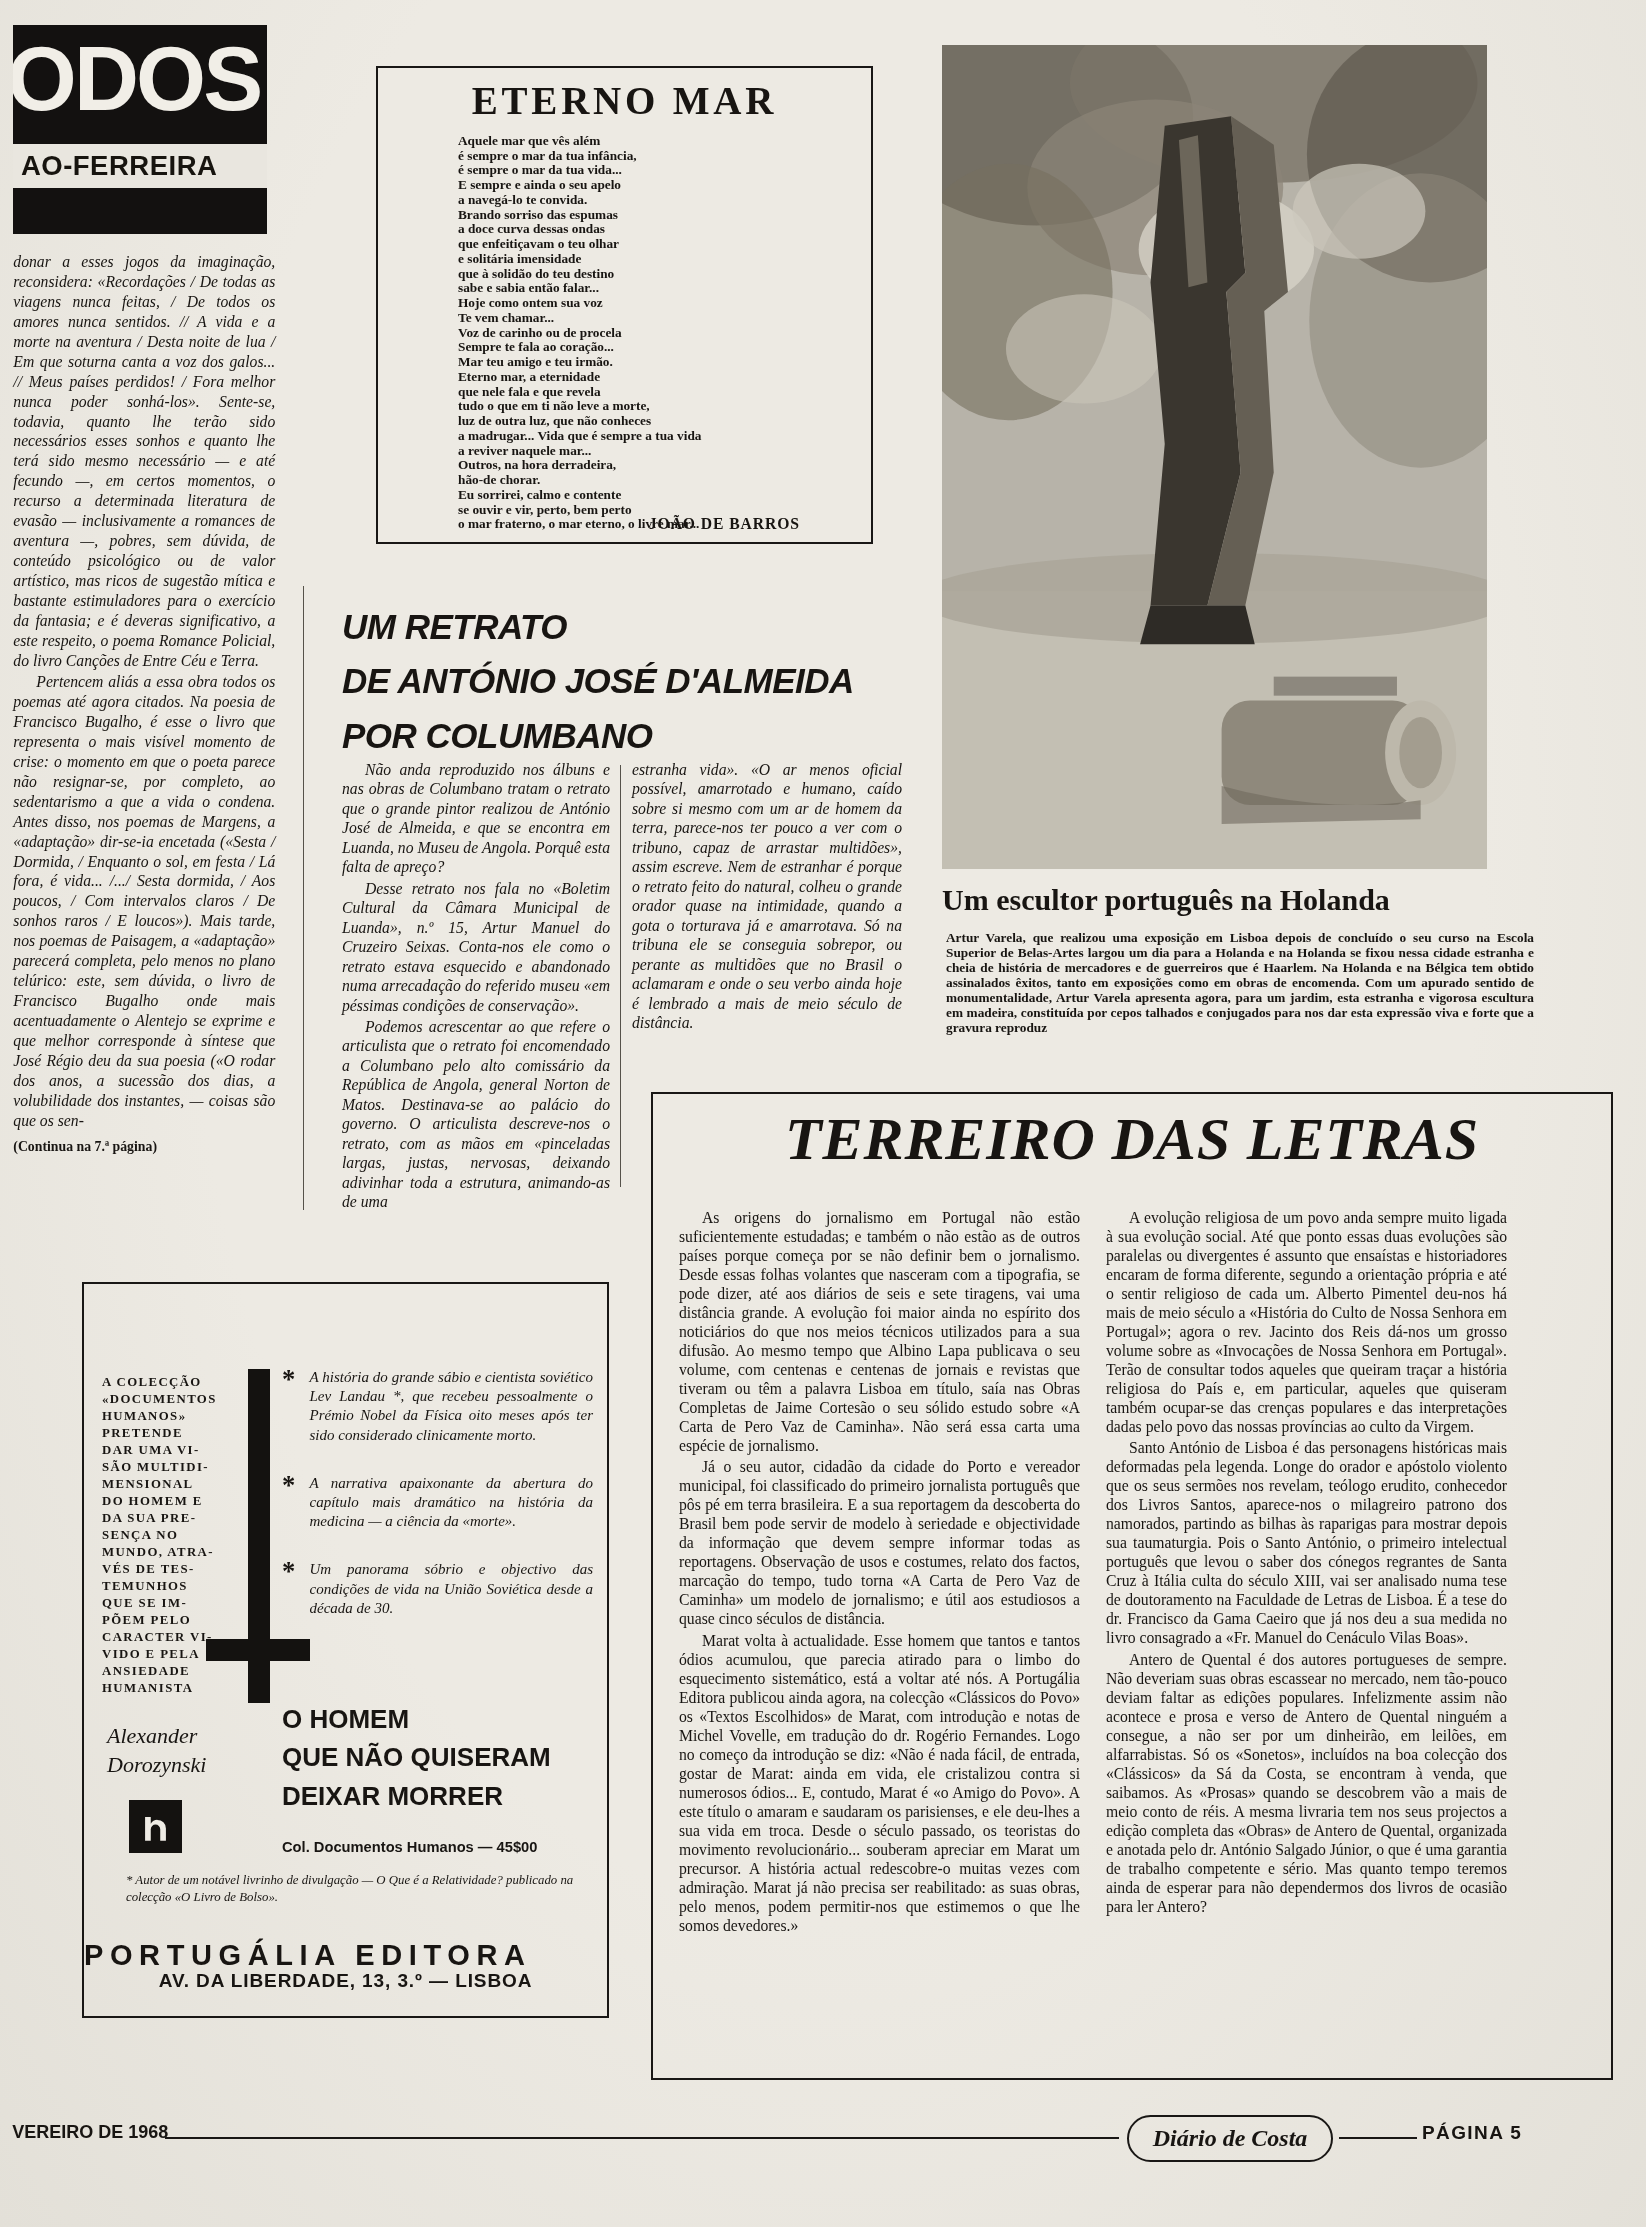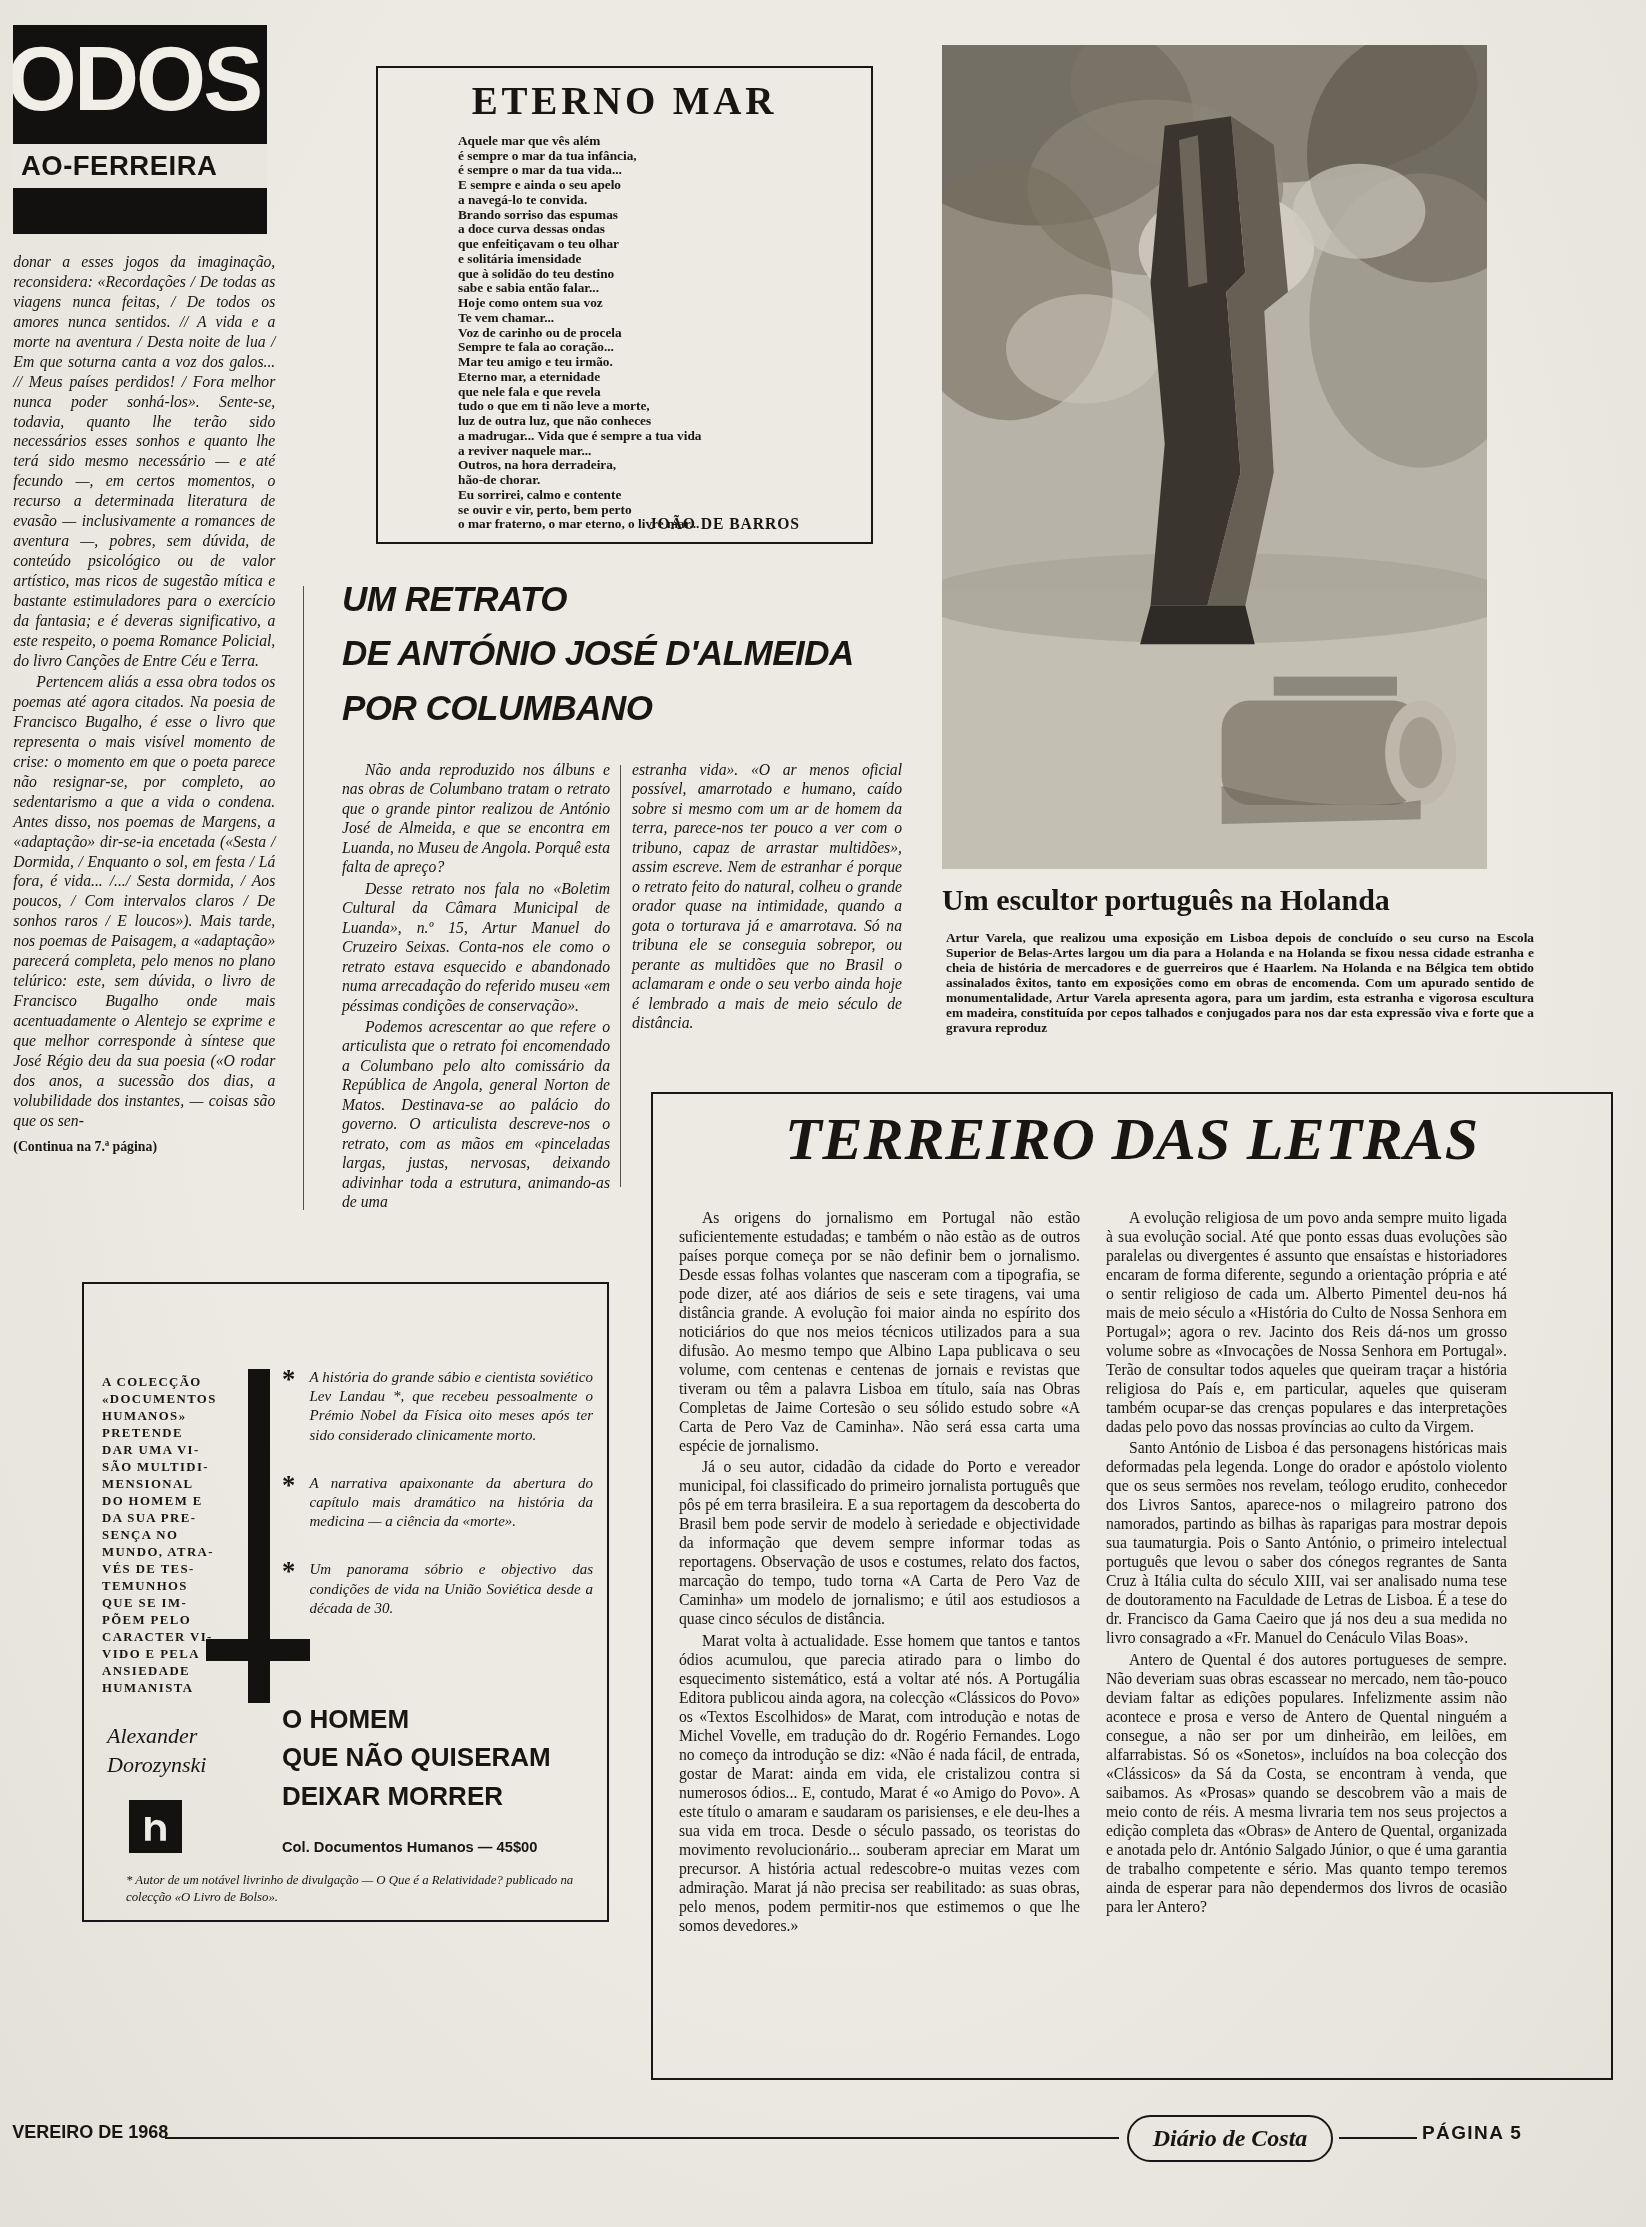--- a/index.html
+++ b/index.html
@@ -27,21 +27,21 @@
   .left-col p.ind { text-indent:23px; margin-top:1.4px; }
   .cont { font-style:normal !important; font-weight:bold; font-size:13.8px !important; margin-top:7.6px !important; }
 
   
   .poem-box { left:376px; top:66px; width:497px; height:478px; border:2.4px solid #191715; box-sizing:border-box; overflow:hidden; }
   .poem-title { text-align:center; font-weight:bold; font-size:39px; letter-spacing:3.8px; margin-top:9.5px; }
   .poem-body { margin:11.4px 0 0 80px; font-weight:bold; font-size:13.3px; line-height:1.11; }
   .poem-author { position:absolute; right:71px; bottom:9.5px; font-weight:bold; font-size:15.7px; letter-spacing:0.9px; }
 
   
-  .retrato-headline { left:342px; top:572px; width:567px; font-family:"Liberation Sans", sans-serif;
+  .retrato-headline { left:342px; top:600px; width:567px; font-family:"Liberation Sans", sans-serif;
                       font-weight:bold; font-style:italic; font-size:35px; line-height:1.55; letter-spacing:-0.5px; }
   .retrato-col { font-size:15.7px; font-style:italic; line-height:1.24; text-align:justify; }
   .retrato-col p { margin:0 0 1.9px 0; text-indent:23px; }
   .retrato-col p.noind { text-indent:0; }
   .rc1 { left:342px; top:760px; width:268px; }
   .rc2 { left:632px; top:760px; width:270px; }
   .vrule { position:absolute; width:1.4px; background:#56524a; }
 
   
   .photo { left:942px; top:45px; width:545px; height:824px; }
@@ -50,21 +50,21 @@
   .escultor-caption { left:946px; top:930px; width:588px; font-weight:bold; font-size:13.3px; line-height:1.13; text-align:justify; }
 
   
   .terreiro-box { left:651px; top:1092px; width:962px; height:988px; border:2.4px solid #191715; box-sizing:border-box; overflow:hidden; }
   .terreiro-title { text-align:center; margin-top:11.4px; font-weight:bold; font-style:italic; font-size:60px; letter-spacing:0.9px; }
   .t-col { position:absolute; top:114px; width:401px; font-size:15.7px; line-height:1.21; text-align:justify; }
   .t-col p { margin:0 0 2.4px 0; text-indent:23px; }
   .t1 { left:26px; } .t2 { left:453px; }
 
   
-  .ad-box { left:82px; top:1282px; width:527px; height:640px; border:2.4px solid #191715; box-sizing:border-box; overflow:hidden; }
+  .ad-box { left:82px; top:1282px; width:527px; height:736px; border:2.4px solid #191715; box-sizing:border-box; overflow:hidden; }
   .ad-intro { position:absolute; left:18px; top:90px; width:140px; font-weight:bold; font-size:12.8px;
               letter-spacing:1.4px; line-height:17px; }
   .ad-cross-v { position:absolute; left:164px; top:85px; width:22px; height:334px; background:#141210; }
   .ad-cross-h { position:absolute; left:122px; top:355px; width:104px; height:22px; background:#141210; }
   .ad-bullets { position:absolute; left:198px; top:84px; width:311px; }
   .bullet { display:flex; margin-bottom:29px; }
   .bullet .ast { flex:none; width:27.5px; font-size:26.6px; font-weight:bold; line-height:0.9; font-style:normal; }
   .bullet p { margin:0; font-style:italic; font-size:15px; line-height:1.28; text-align:justify; }
   .ad-author { position:absolute; left:23px; top:437px; font-style:italic; font-size:22px; line-height:1.32; }
   .ad-logo { position:absolute; left:45px; top:516px; width:53px; height:53px; }

